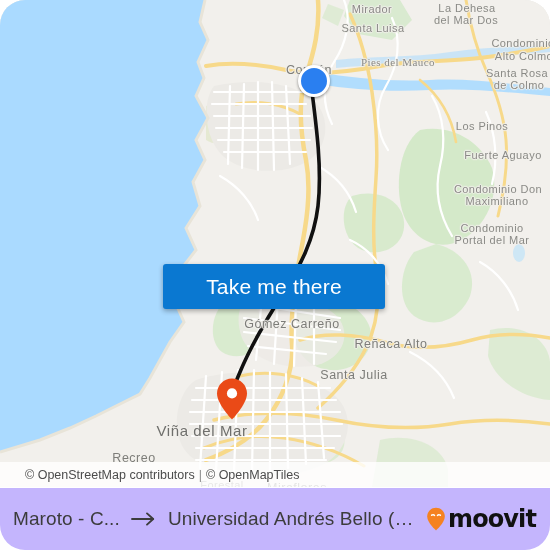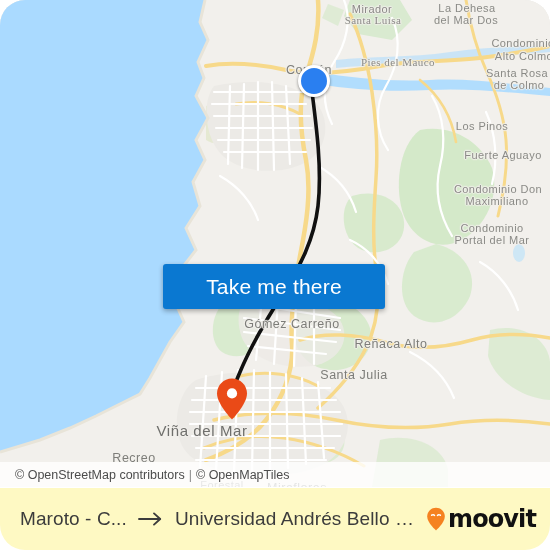--- a/index.html
+++ b/index.html
@@ -47,30 +47,30 @@
     color:#ffffff;font-size:21px;
     display:flex;align-items:center;justify-content:center;
     cursor:pointer;letter-spacing:.2px;margin-top:40px;
   }
 
   
   #attrib{
     position:absolute;left:0;top:462px;width:550px;height:25px;
     background:rgba(255,255,255,.80);
     display:flex;align-items:center;
-    font-size:12.5px;color:#4c4c4c;padding-left:15px;box-sizing:border-box;
+    font-size:12.5px;color:#4c4c4c;padding-left:25px;box-sizing:border-box;
   }
   #attrib .sep{margin:0 4px;color:#8b8b8b;}
 
   
   #footer{
     position:absolute;left:0;top:487px;width:550px;height:63px;
-    background:#fef9c3;
+    background:#c4b5fd;
     display:flex;align-items:center;
-    box-sizing:border-box;padding:0 14px 0 20px;
+    box-sizing:border-box;padding:0 14px 0 13px;
     border-top:1px solid #ffffff;
   }
   #route-summary{
     display:flex;align-items:center;flex:1 1 auto;min-width:0;
     font-size:19px;color:#3c3c3c;letter-spacing:.1px;
   }
   .endpoint{white-space:nowrap;overflow:hidden;}
   #origin-name{flex:0 0 auto;}
   #dest-name{flex:1 1 auto;text-overflow:ellipsis;overflow:hidden;}
   #arrow-icon{flex:0 0 auto;margin:0 11px;display:flex;align-items:center;}
@@ -211,21 +211,21 @@
                  L182,268 L190,286 L176,304 L184,322 L170,342 L160,360
                  L150,378 L140,394 L120,404 L96,416 L70,428 L40,440 L0,452" fill="none" stroke="#e8e4d8" stroke-width="3"></path>
 
         <path d="M311,84 C317,130 322,170 318,206 C314,240 300,266 284,292
                  C266,320 250,348 240,372 C234,386 232,392 232,396" fill="none" stroke="#111111" stroke-width="3.6" stroke-linecap="round"></path>
       </g>
     </svg>
 
     <div id="labels">
         <div class="maplabel" style="left: 372px; top: 3px; transform: translateX(-50%);">Mirador</div>
-        <div class="maplabel" style="left: 373px; top: 14px; transform: translateX(-50%); font-family: Liberation Serif, serif;">Santa Luisa</div>
+        <div class="maplabel" style="left: 373px; top: 22px; transform: translateX(-50%);">Santa Luisa</div>
         <div class="maplabel" style="left: 467px; top: 2px; transform: translateX(-50%);">La Dehesa</div>
         <div class="maplabel" style="left: 466px; top: 14px; transform: translateX(-50%);">del Mar Dos</div>
         <div class="maplabel" style="left: 523px; top: 37px; transform: translateX(-50%);">Condominio</div>
         <div class="maplabel" style="left: 524px; top: 50px; transform: translateX(-50%);">Alto Colmo</div>
         <div class="maplabel" style="left: 398px; top: 56px; transform: translateX(-50%); font-family: Liberation Serif, serif;">Pies del Mauco</div>
         <div class="maplabel" style="left: 517px; top: 67px; transform: translateX(-50%);">Santa Rosa</div>
         <div class="maplabel" style="left: 519px; top: 79px; transform: translateX(-50%);">de Colmo</div>
         <div class="maplabel town" style="left: 309px; top: 64px; transform: translateX(-50%);">Concón</div>
         <div class="maplabel" style="left: 482px; top: 120px; transform: translateX(-50%);">Los Pinos</div>
         <div class="maplabel" style="left: 503px; top: 149px; transform: translateX(-50%);">Fuerte Aguayo</div>

